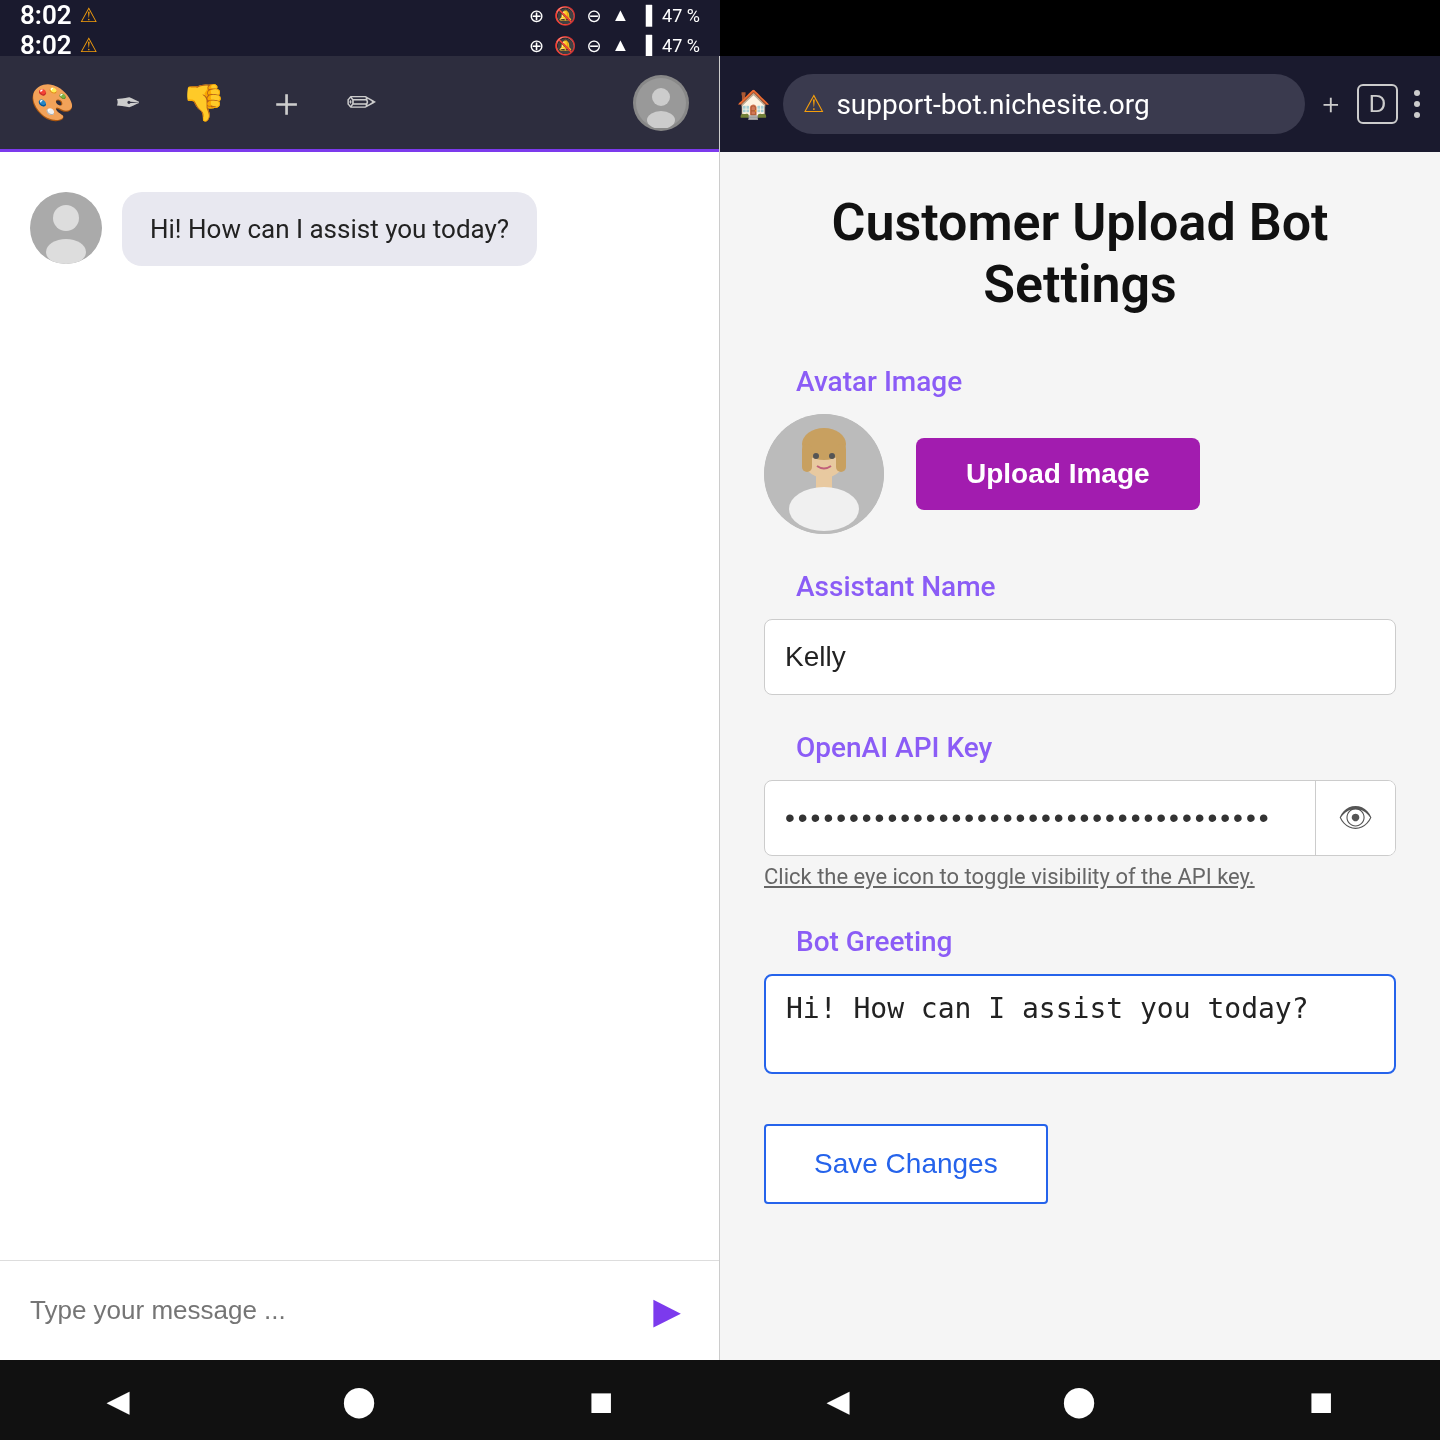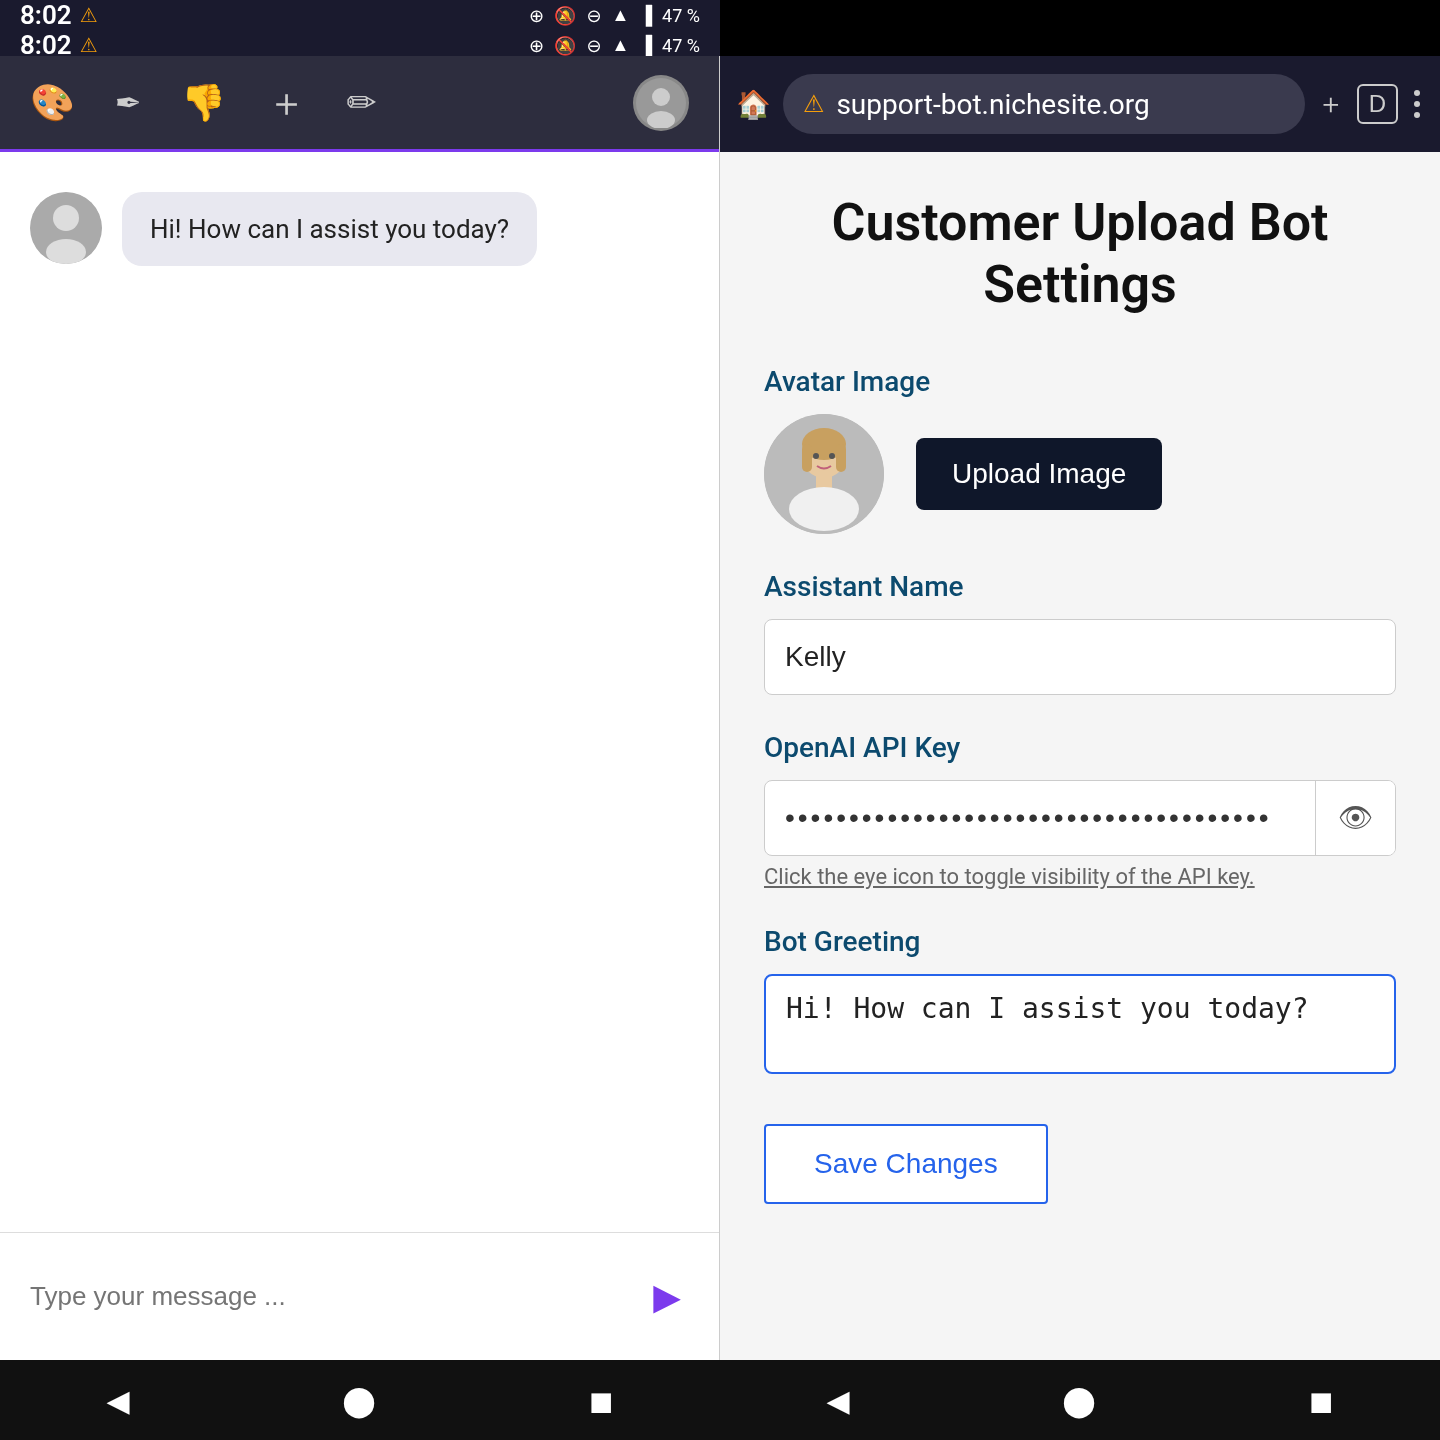--- a/index.html
+++ b/index.html
@@ -88,21 +88,21 @@
       background: #e8e8f0;
       border-radius: 20px;
       padding: 22px 28px;
       font-size: 26px;
       color: #222;
       max-width: 480px;
     }
 
     
     .chat-input-area {
-      height: 128px;
+      height: 100px;
       background: #fff;
       border-top: 1px solid #ddd;
       display: flex;
       align-items: center;
       padding: 0 20px;
       gap: 16px;
     }
     .chat-input {
       flex: 1;
       height: 68px;
@@ -201,23 +201,24 @@
       line-height: 1.2;
       margin-bottom: 48px;
     }
 
     .field-group {
       margin-bottom: 36px;
     }
     .field-label {
       font-size: 28px;
       font-weight: 500;
-      color: #0c4a6e;
+      color: #8b5cf6;
       margin-bottom: 16px;
       display: block;
+      margin-left: 32px;
     }
     .avatar-row {
       display: flex;
       align-items: center;
       gap: 32px;
     }
     .settings-avatar {
       width: 120px;
       height: 120px;
       border-radius: 50%;
@@ -226,27 +227,27 @@
       display: flex;
       align-items: center;
       justify-content: center;
       flex-shrink: 0;
     }
     .settings-avatar svg {
       width: 120px;
       height: 120px;
     }
     .upload-btn {
-      background: #0f172a;
+      background: #a21caf;
       color: #fff;
       border: none;
       border-radius: 8px;
-      padding: 20px 36px;
-      font-size: 28px;
-      font-weight: 400;
+      padding: 20px 50px;
+      font-size: 28px;
+      font-weight: 700;
       cursor: pointer;
     }
 
     .text-input {
       width: 100%;
       height: 76px;
       border: 1px solid #ccc;
       border-radius: 8px;
       background: #fff;
       padding: 0 20px;

